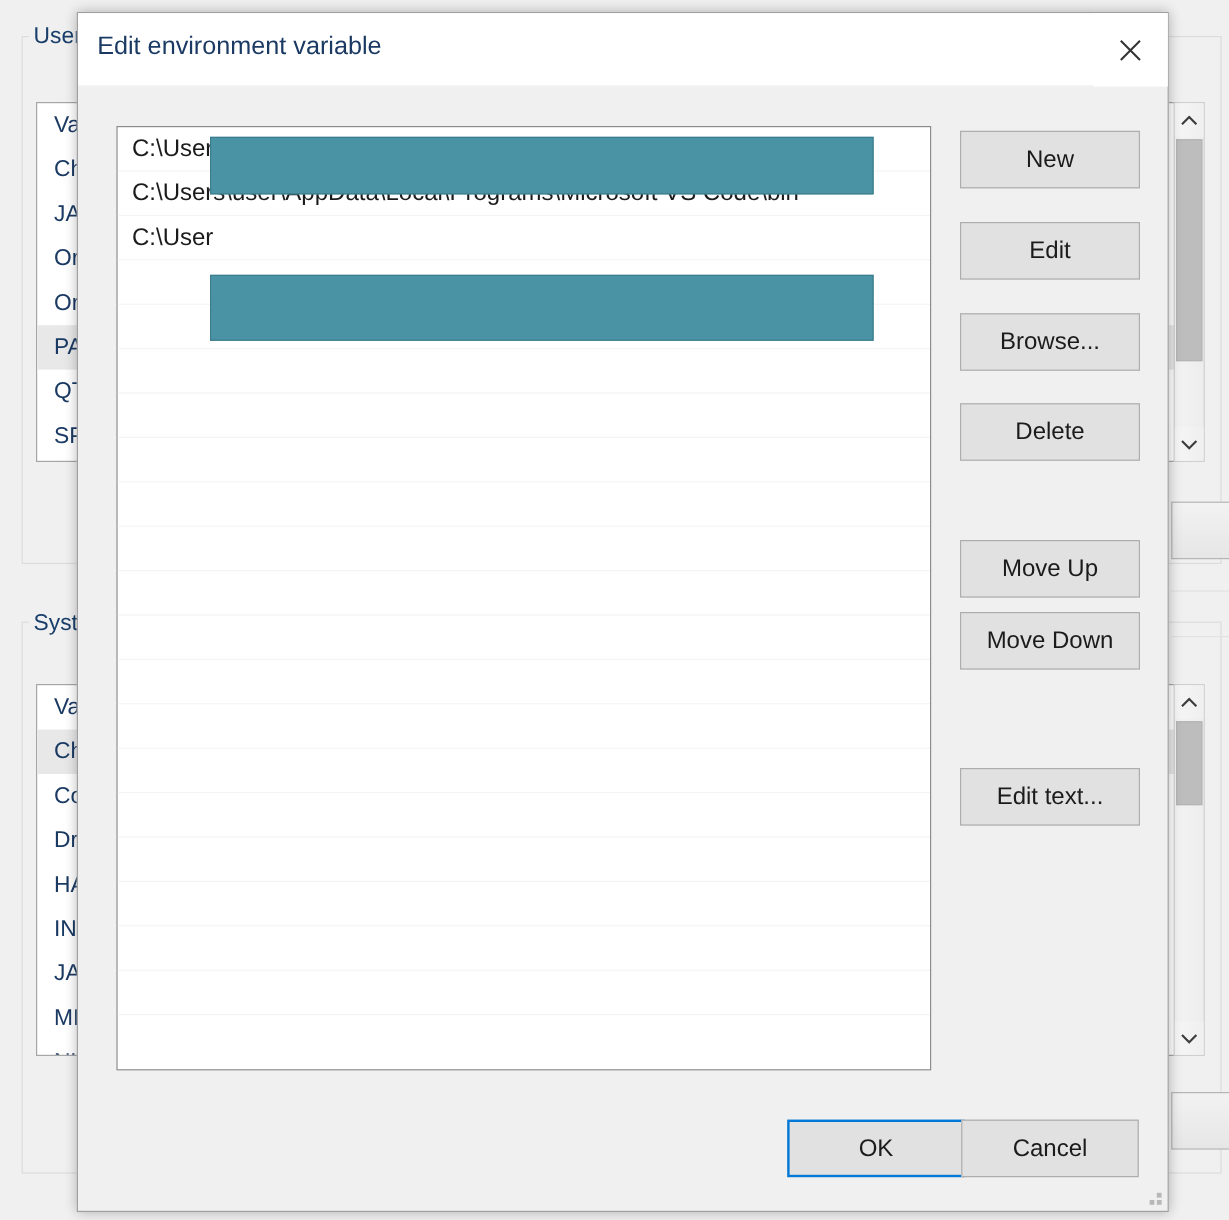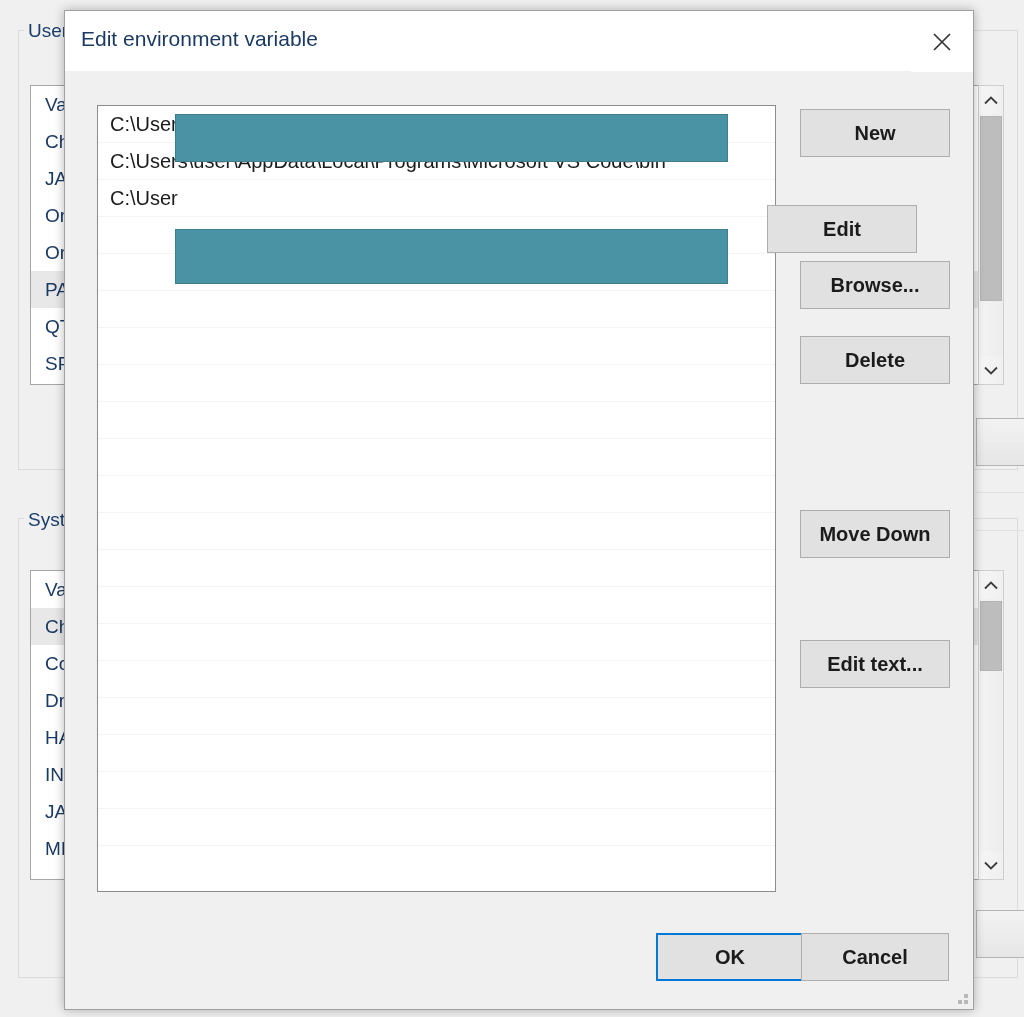--- a/index.html
+++ b/index.html
@@ -149,21 +149,20 @@
   .dlg-btn {
     position: absolute;
     background: #e1e1e1;
     border: 1px solid #adadad;
     font-family: "Liberation Sans", sans-serif;
     font-size: 20px;
     color: #1b1b1b;
     display: flex; align-items: center; justify-content: center;
     cursor: pointer;
     white-space: nowrap;
-    font-weight: bold;
   }
   .dlg-btn.default-focus {
     border: 2px solid #0078d7;
     margin-left: 18px;
   }
   #resize-grip {
     position: absolute;
     right: 4px; bottom: 4px;
     width: 16px; height: 16px;
   }
@@ -270,23 +269,24 @@
     <div class="path-row empty">&nbsp;</div>
     <div class="path-row empty">&nbsp;</div>
     <div class="path-row empty">&nbsp;</div>
     <div class="path-row empty">&nbsp;</div>
   </div>
 
   <div class="redaction" style="left:110px; top:103px; width:553px; height:48px;"></div>
   <div class="redaction" style="left:110px; top:218px; width:553px; height:55px;"></div>
 
   <div class="dlg-btn" style="left:735px; top:98px; width:150px; height:48px;">New</div>
-  <div class="dlg-btn" style="left:702px; top:174px; width:150px; height:48px;margin-top:20px;">Edit</div>
+  <div class="dlg-btn" style="left:735px; top:174px; width:150px; height:48px;">Edit</div>
   <div class="dlg-btn" style="left:735px; top:325px; width:150px; height:48px;">Delete</div>
   <div class="dlg-btn" style="left:735px; top:250px; width:150px; height:48px;">Browse...</div>
+  <div class="dlg-btn" style="left:735px; top:439px; width:150px; height:48px;">Move Up</div>
   <div class="dlg-btn" style="left:735px; top:499px; width:150px; height:48px;">Move Down</div>
   <div class="dlg-btn" style="left:735px; top:629px; width:150px; height:48px;">Edit text...</div>
 
   <div class="dlg-btn default-focus" style="left:573px; top:922px; width:148px; height:48px;">OK</div>
   <div class="dlg-btn" style="left:736px; top:922px; width:148px; height:48px;">Cancel</div>
 
   <div id="resize-grip">
     <svg width="16" height="16" viewBox="0 0 16 16">
       <rect x="11" y="11" width="4" height="4" fill="#b8b8b8"></rect>
       <rect x="5" y="11" width="4" height="4" fill="#b8b8b8"></rect>

